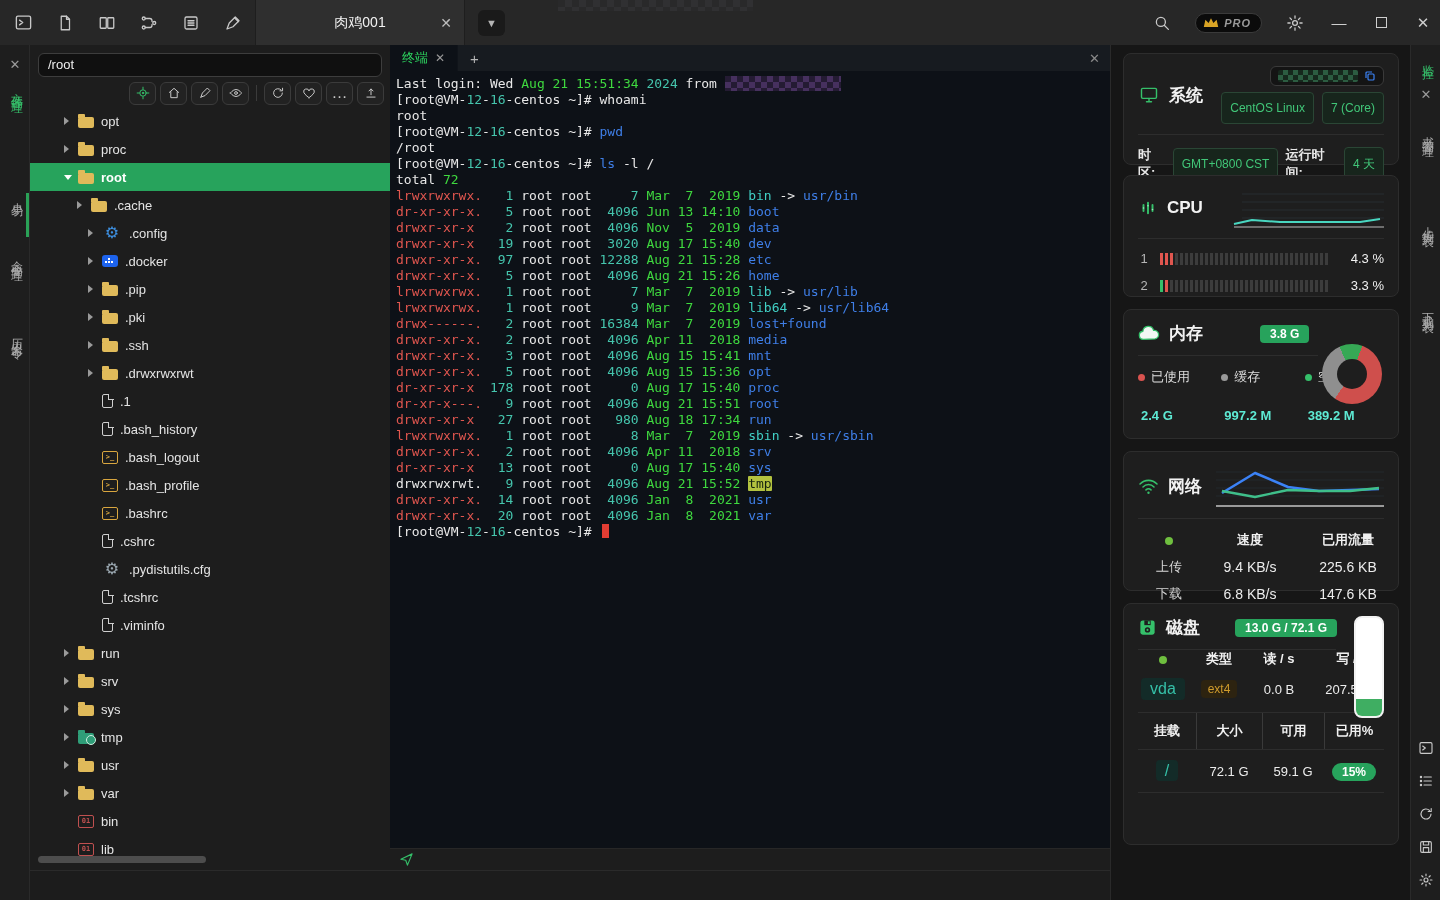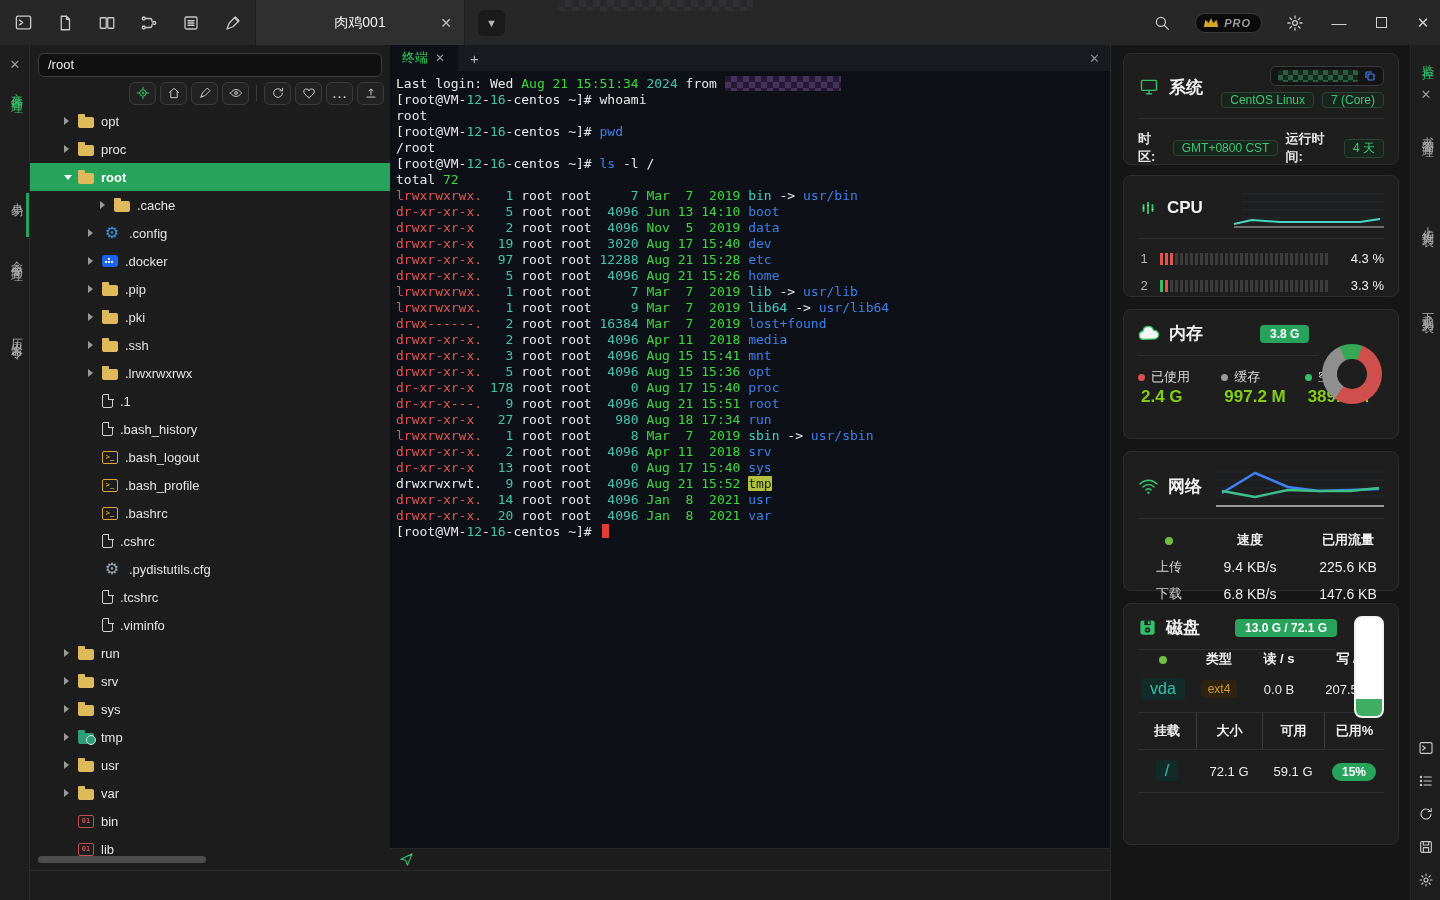--- a/index.html
+++ b/index.html
@@ -92,41 +92,41 @@
   #termstatus{position:absolute;left:0;bottom:0;right:0;height:22px;background:#1d1d1d;border-top:1px solid #272727;
     display:flex;align-items:center;padding-left:9px}
   #bottomstrip{position:absolute;left:30px;top:870px;width:1080px;height:30px;background:#1c1c1c;border-top:1px solid #2a2a2a}
 
   
   #monpanel{position:absolute;left:1110px;top:45px;width:300px;height:855px;background:#161616;border-left:1px solid #2a2a2a}
   .card{position:absolute;left:12px;width:276px;background:#1e1e1e;border:1px solid #2d2d2d;border-radius:8px;padding:12px 14px}
   .chead{display:flex;align-items:center;gap:9px}
   .ctitle{font-size:17px;color:#f2f2f2;font-weight:600}
   .cdiv{border-top:1px solid #2d2d2d;margin:10px 0 0}
-  .gbdg{color:#41c678;background:#17251c;border:1px solid #2a4635;border-radius:4px;padding:0 8px;font-size:12px;white-space:nowrap}
+  .gbdg{color:#41c678;background:#17251c;border:1px solid #2a4635;border-radius:4px;padding:8px 8px;font-size:12px;white-space:nowrap}
   .gsolid{background:#27a35c;color:#fff;border-radius:4px;padding:2px 10px;font-size:12px;font-weight:bold;white-space:nowrap}
   .lb{color:#e8e8e8;font-weight:bold;font-size:13px}
   .tealb{color:#35c0a8;background:#132b28;border-radius:4px;padding:2px 9px;font-size:16px}
   .orgb{color:#cf9b2c;background:#2d2310;border-radius:4px;padding:2px 7px;font-size:12px}
   .pctb{background:#27a35c;color:#fff;border-radius:10px;padding:2px 10px;font-size:12px;font-weight:bold}
   #ip-pill{display:flex;align-items:center;gap:6px;border:1px solid #3a3a3a;background:#141414;border-radius:6px;
     padding:3px 7px}
   .gmo{display:inline-block;width:80px;height:12px;border-radius:2px;background:#16281d;
     background-image:linear-gradient(45deg,#2c5c41 25%,transparent 25% 75%,#2c5c41 75%),linear-gradient(45deg,#2c5c41 25%,#16281d 25% 75%,#2c5c41 75%);
     background-size:10px 10px;background-position:0 0,5px 5px}
   .cpu-row{display:flex;align-items:center;gap:10px;margin-top:12px}
   .cpu-idx{width:12px;color:#b5b5b5;font-size:13px;text-align:center}
   .cpu-bar{position:relative;flex:1;height:12px;background:repeating-linear-gradient(90deg,#3c3c3c 0 3px,transparent 3px 5px)}
   .lead{position:absolute;top:0;bottom:0}
   .cpu-pct{width:46px;text-align:right;color:#f0f0f0;font-size:13px}
   .legend{display:flex;gap:4px;margin-top:12px}
   .lgi{width:80px}
   .lgi .top{display:flex;align-items:center;gap:6px;font-size:13px;color:#dcdcdc}
   .dot{width:7px;height:7px;border-radius:50%;display:inline-block}
-  .lgi .val{margin-top:1px;color:#84cc16;font-size:17px;font-weight:bold;padding-left:3px}
+  .lgi .val{margin-top:22px;color:#5eead4;font-size:13px;font-weight:bold;padding-left:3px}
   #donut{position:absolute;right:16px;top:34px;width:60px;height:60px;border-radius:50%;
     background:conic-gradient(from 335deg,#36a855 0deg 45deg,#cf4f4c 45deg 240deg,#8f8f8f 240deg 360deg)}
   #donut::after{content:"";position:absolute;left:15px;top:15px;width:30px;height:30px;border-radius:50%;background:#1e1e1e}
   .ntable{display:grid;grid-template-columns:62px 100px 96px;row-gap:9px;margin-top:12px;align-items:center}
   .ntable .h{color:#f0f0f0;font-weight:bold;font-size:13px;text-align:center}
   .ntable .c{color:#ececec;font-size:14px;text-align:center}
   .ntable .rl{color:#d6d6d6;font-size:13px;text-align:center}
   #gauge{position:absolute;right:14px;top:12px;width:30px;height:102px;background:#fff;border-radius:8px;border:2px solid #f2f2f2}
   #gauge .fill{position:absolute;left:0;right:0;bottom:0;height:17px;background:#3fae62;border-radius:0 0 6px 6px}
   .dtable{display:grid;grid-template-columns:50px 62px 58px 88px;row-gap:10px;align-items:center;justify-items:center}
@@ -285,21 +285,21 @@
       <div class="trow" style="padding-left: 34px;">
         <span class="arrow r"></span>
         <span class="ti ic-folder"></span>
         <span class="tname">proc</span>
       </div>
       <div class="trow sel" style="padding-left: 34px;">
         <span class="arrow d"></span>
         <span class="ti ic-folder"></span>
         <span class="tname">root</span>
       </div>
-      <div class="trow" style="padding-left: 70px; align-items: center;">
+      <div class="trow" style="padding-left: 47px; align-items: center;">
         <span class="arrow r"></span>
         <span class="ti ic-folder"></span>
         <span class="tname">.cache</span>
       </div>
       <div class="trow" style="padding-left: 58px;">
         <span class="arrow r"></span>
         <span class="ti ic-gear-blue">⚙</span>
         <span class="tname">.config</span>
       </div>
       <div class="trow" style="padding-left: 58px;">
@@ -318,21 +318,21 @@
         <span class="tname">.pki</span>
       </div>
       <div class="trow" style="padding-left: 58px;">
         <span class="arrow r"></span>
         <span class="ti ic-folder"></span>
         <span class="tname">.ssh</span>
       </div>
       <div class="trow" style="padding-left: 58px;">
         <span class="arrow r"></span>
         <span class="ti ic-folder"></span>
-        <span class="tname">.lrwxrwxrwx</span>
+        <span class="tname">.drwxrwxrwt</span>
       </div>
       <div class="trow" style="padding-left: 58px;">
         <span class="arrow none"></span>
         <span class="ti ic-file"></span>
         <span class="tname">.1</span>
       </div>
       <div class="trow" style="padding-left: 58px;">
         <span class="arrow none"></span>
         <span class="ti ic-file"></span>
         <span class="tname">.bash_history</span>

